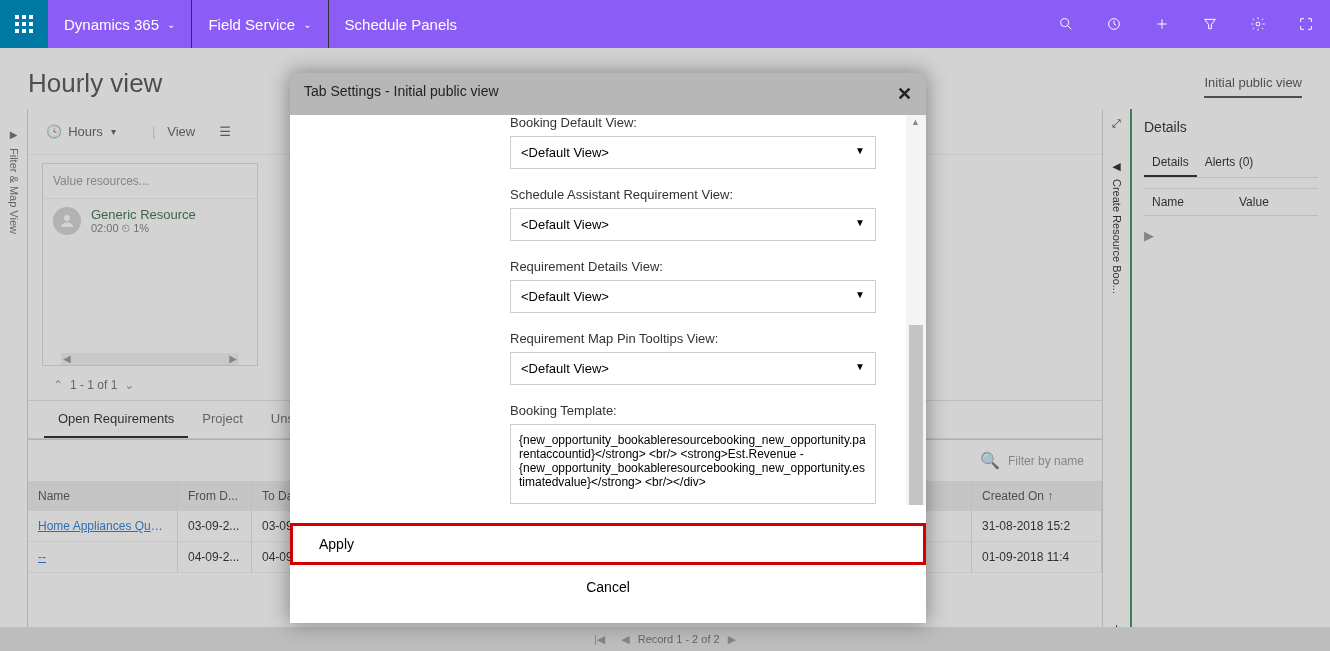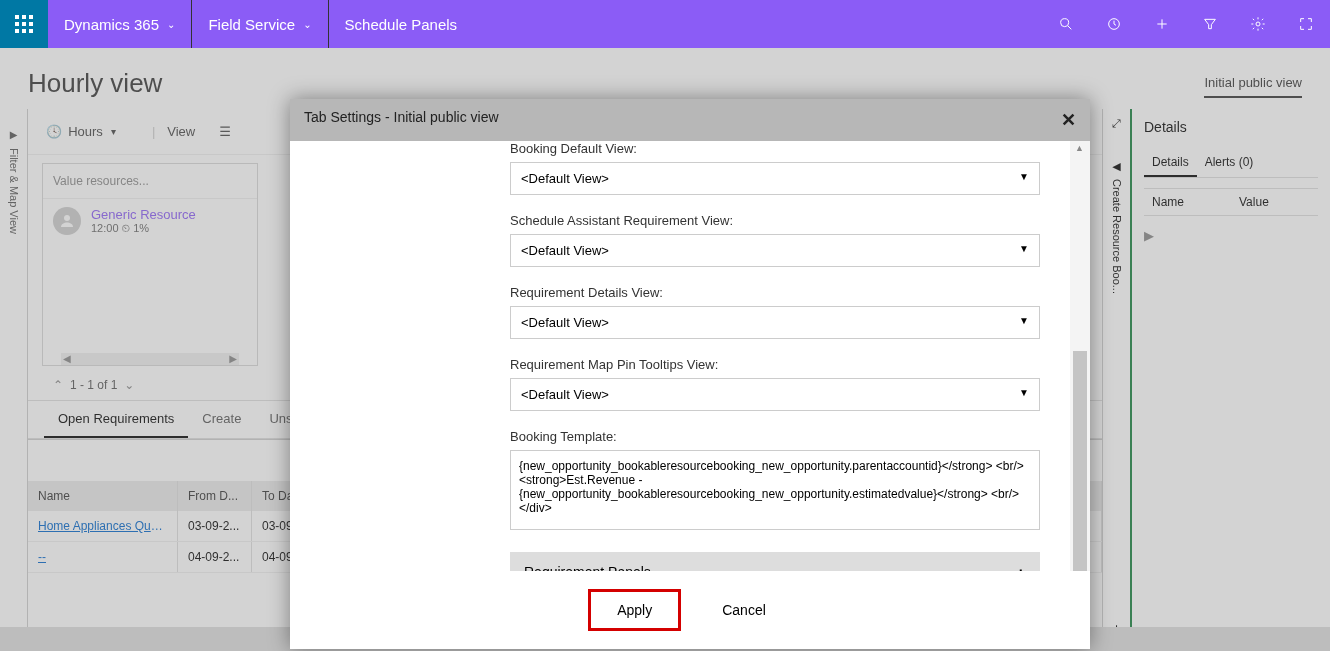--- a/index.html
+++ b/index.html
@@ -32,21 +32,21 @@
 .toolbar { height:46px; display:flex; align-items:center; padding:0 18px; font-size:13px; color:#444; border-bottom:1px solid #eee; }
 .toolbar .seg { display:flex; align-items:center; margin-right:24px; }
 .toolbar .clock { margin-right:6px; }
 .toolbar .sep { margin:0 12px; color:#ccc; }
 
 .resourcebox { border:1px solid #d8d8d8; margin:8px 14px 4px; width:216px; }
 .searchres { padding:10px 10px; color:#888; font-size:12px; border-bottom:1px solid #eee; }
 .resrow { display:flex; align-items:center; padding:8px 10px; }
 .avatar { width:28px; height:28px; border-radius:50%; background:#ccc; margin-right:10px; display:flex; align-items:center; justify-content:center; }
 .avatar svg { width:18px; height:18px; fill:#fff; }
-.resinfo .rn { font-size:13px; color:#8b5cf6; }
+.resinfo .rn { font-size:13px; color:#14532d; }
 .resinfo .rs { font-size:11px; color:#666; }
 .scrollbar { height:12px; background:#eee; margin:50px 18px 0; position:relative; }
 .scrollbar .arrow { position:absolute; top:0; font-size:10px; color:#888; }
 .scrollbar .al { left:2px; }
 .scrollbar .ar { right:2px; }
 
 .pager { display:flex; align-items:center; padding:8px 18px; font-size:12px; color:#555; }
 .pager .chevbtn { width:24px; text-align:center; color:#888; }
 
 .tabsrow { display:flex; border-top:1px solid #ddd; border-bottom:1px solid #ddd; padding:0 16px; font-size:13px; }
@@ -77,37 +77,37 @@
 
 
 .filterbar { height:42px; display:flex; align-items:center; padding:0 18px; border-top:1px solid #ccc; }
 .filterbar .sp { flex:1; }
 .filterbar .fi { font-size:12px; color:#888; }
 
 
 .dim { position:absolute; inset:48px 0 0 0; background:rgba(128,128,128,0.35); z-index:5; }
 
 
-.modal { position:absolute; top:99px; left:290px; width:800px; height:550px; background:#fff; z-index:10; box-shadow:0 0 20px rgba(0,0,0,0.4); display:flex; flex-direction:column; }
+.modal { position:absolute; top:73px; left:290px; width:636px; height:550px; background:#fff; z-index:10; box-shadow:0 0 20px rgba(0,0,0,0.4); display:flex; flex-direction:column; }
 .mhead { background:#b7b7b7; color:#222; padding:10px 14px; font-size:14px; display:flex; }
 .mhead .x { margin-left:auto; font-size:18px; cursor:pointer; font-weight:bold; }
 .mbody { flex:1; overflow:hidden; display:flex; }
 .mgutter { width:220px; }
 .mform { flex:1; padding:0 30px 0 0; overflow-y:auto; }
 .mscroll { width:20px; background:#f4f4f4; position:relative; }
 .mscroll .thumb { position:absolute; top:210px; width:14px; left:3px; height:250px; background:#c4c4c4; }
 .mscroll .ua { position:absolute; top:2px; left:5px; font-size:9px; color:#888; }
 .fld { margin-bottom:18px; }
 .fld label { font-size:13px; color:#333; display:block; margin-bottom:6px; }
 .fld .sel { border:1px solid #ccc; padding:8px 10px; font-size:13px; display:flex; background:#fff; }
 .fld .sel .dd { margin-left:auto; font-size:10px; }
 .fld textarea { width:100%; border:1px solid #ccc; padding:8px; font-size:12px; font-family:inherit; resize:none; height:80px; background:#fff; }
 .panelsec { background:#ddd; padding:12px 14px; font-size:14px; display:flex; margin-bottom:0; }
 .panelsec .pl { margin-left:auto; font-size:18px; font-weight:bold; }
-.mfoot { padding:18px 0; display:flex; justify-content:center; gap:15px; }
+.mfoot { padding:18px 0; display:flex; justify-content:center; gap:4px;flex-direction:column; }
 .mfoot button { background:none; border:none; padding:10px 26px; font-size:14px; cursor:pointer; }
 .applybox { border:3px solid #d40000; }
 </style>
 </head>
 <body>
 
 <div class="topbar">
   <div class="waffle">
     <svg viewBox="0 0 18 18">
         <rect x="0" y="0" width="4" height="4"></rect>
@@ -201,40 +201,40 @@
         <div class="searchres">Value resources...</div>
         <div class="resrow">
           <div class="avatar">
               <svg viewBox="0 0 24 24">
                 <circle cx="12" cy="8" r="4"></circle>
                 <path d="M4 20c0-4 4-6 8-6s8 2 8 6"></path>
               </svg>
             </div>
           <div class="resinfo">
             <div class="rn">Generic Resource</div>
-            <div class="rs">12:00 ⏲        1%</div>
+            <div class="rs">02:00 ⏲        1%</div>
           </div>
         </div>
         <div style="height:60px;"></div>
         <div class="scrollbar">
             <span class="arrow al">◀</span>
             <span class="arrow ar">▶</span>
           </div>
       </div>
     </div>
 
     <div class="pager">
       <span class="chevbtn">⌃</span>
       <span>1 - 1 of 1</span>
       <span class="chevbtn">⌄</span>
     </div>
 
     <div class="tabsrow">
       <div class="tab active">Open Requirements</div>
-      <div class="tab">Create</div>
+      <div class="tab">Project</div>
       <div class="tab">Unscheduled W</div>
     </div>
 
     <div class="filterbar">
       <div class="sp"></div>
       <span style="margin-right:8px;color:#666;">🔍</span>
       <span class="fi" placeholder="Filter by name">Filter by name</span>
     </div>
 
     <div class="gridhead">

